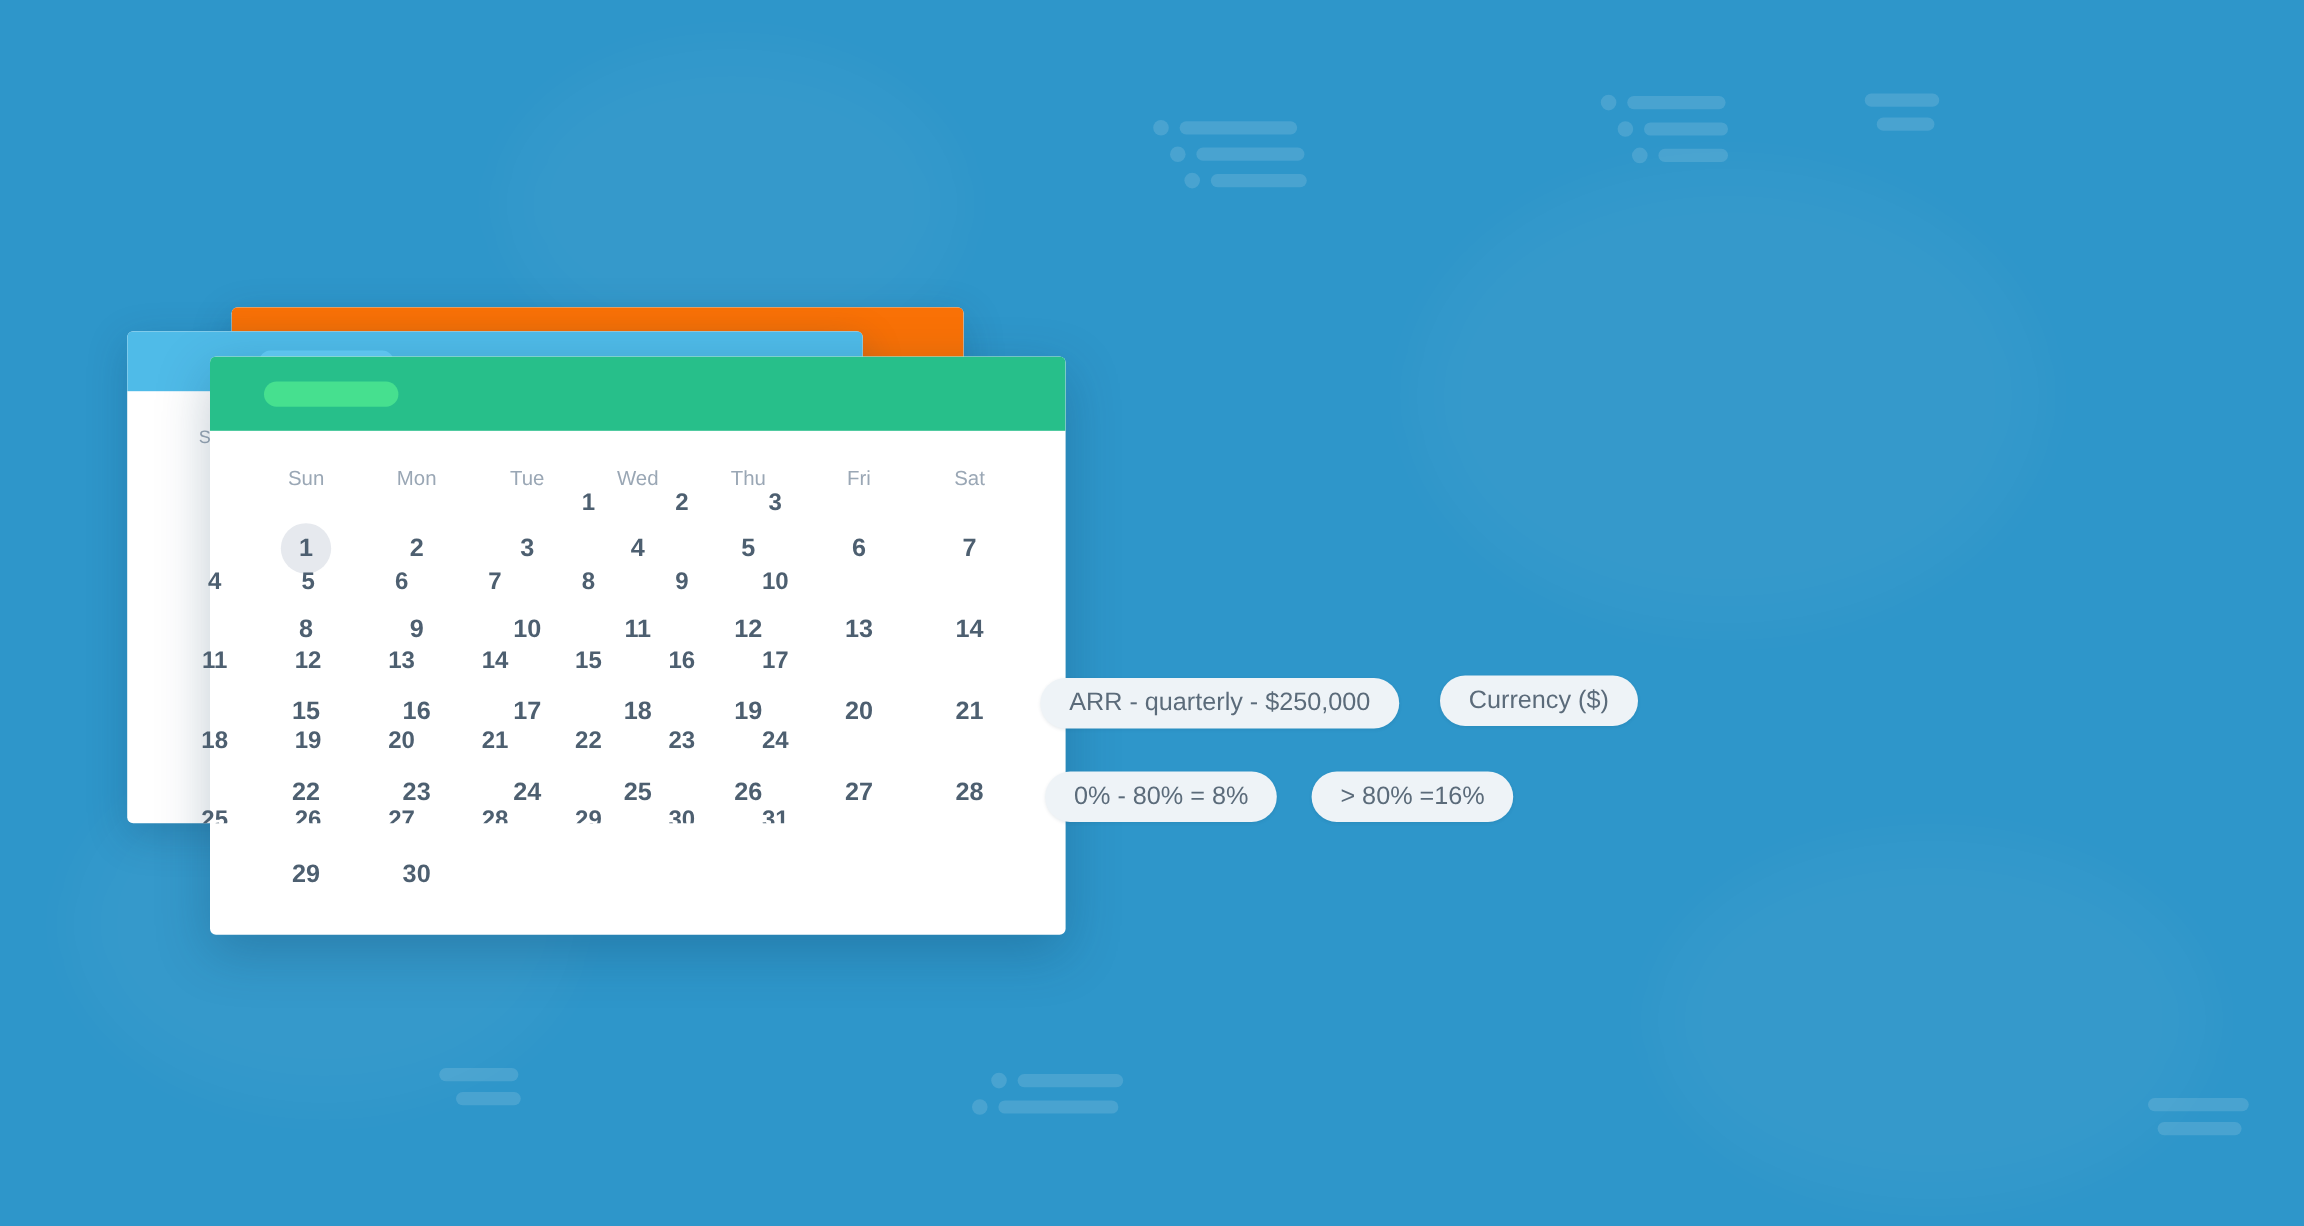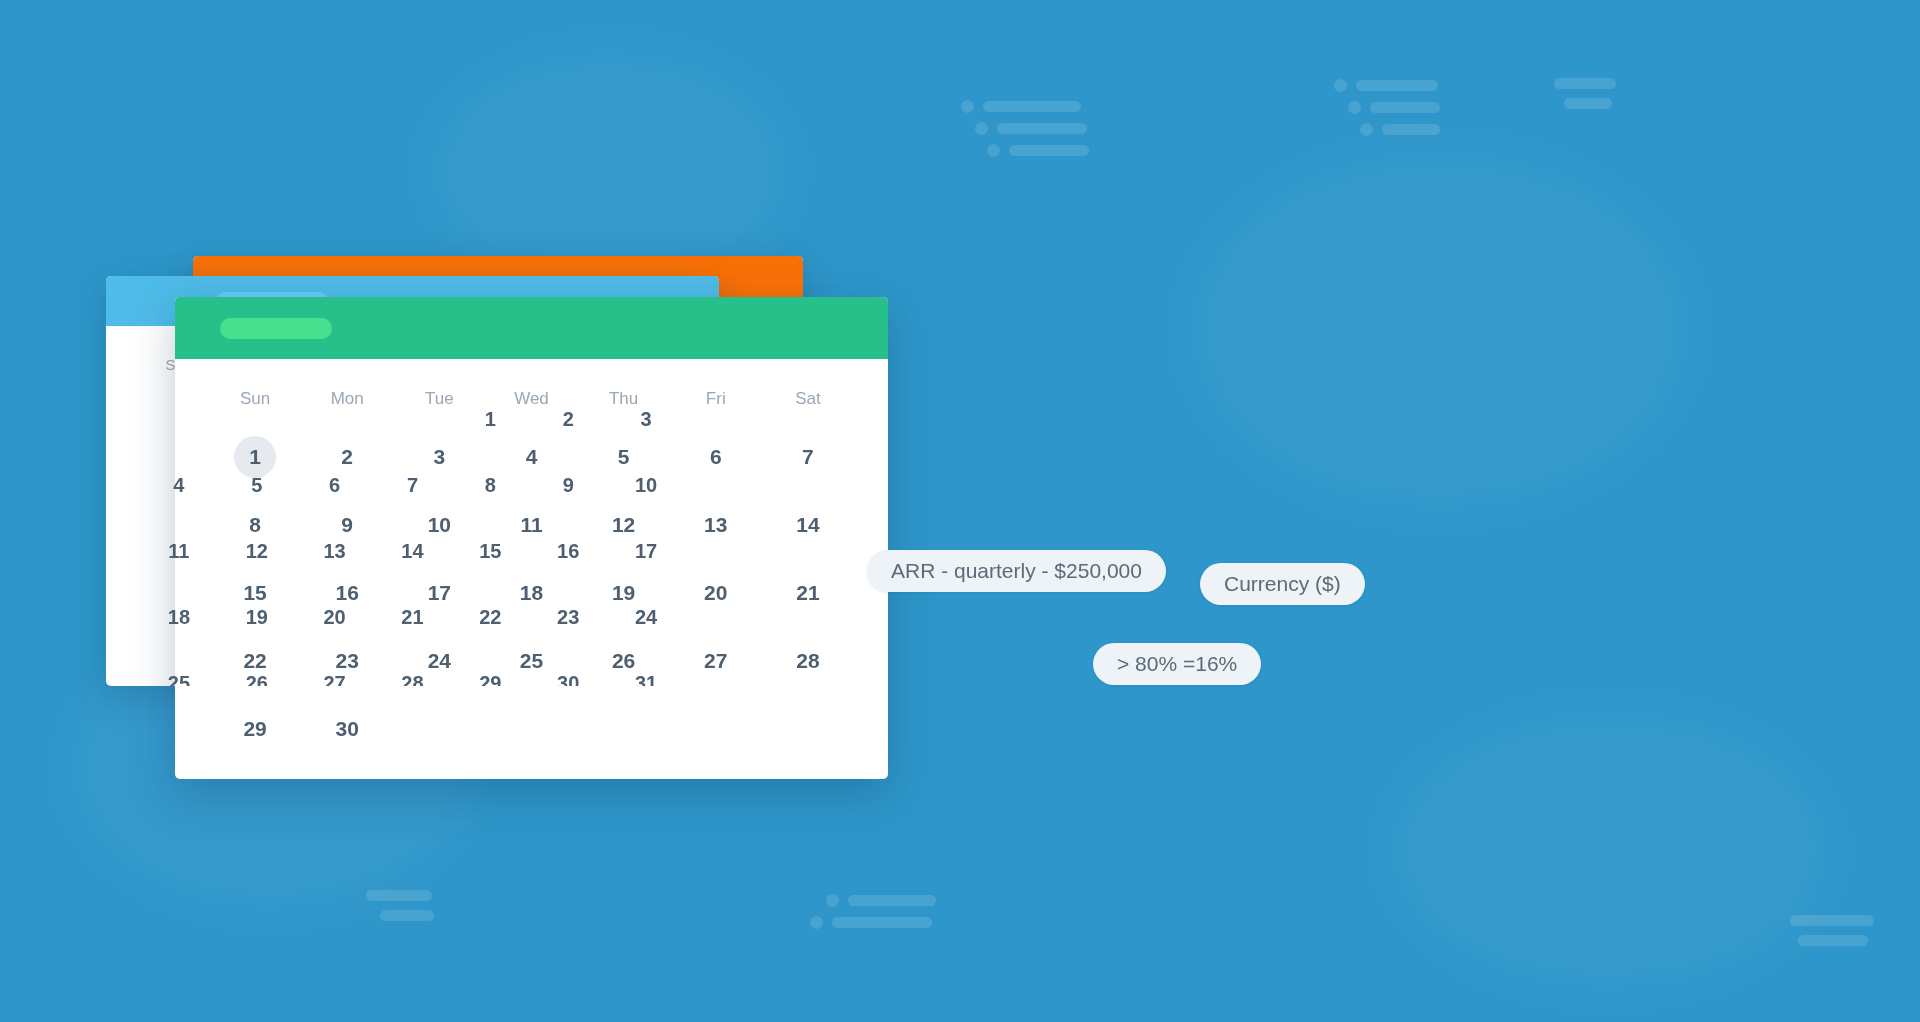--- a/index.html
+++ b/index.html
@@ -179,21 +179,21 @@
     justify-content: center;
     height: 42px;
     padding: 0 24px;
     border-radius: 21px;
     background: #eef3f7;
     color: #5b6b7a;
     font-size: 21px;
     white-space: nowrap;
     box-shadow: 0 1px 3px rgba(12,52,82,0.10);
   }
-  #chip-arr      { left: 867px; top: 550px; }
+  #chip-arr      { left: 867px; top: 565px; }
   #chip-currency { left: 1200px; top: 563px; }
   #chip-low      { left: 871px; top: 643px; }
   #chip-high     { left: 1093px; top: 643px; text-align: right; }
 </style>
 </head>
 <body>
 
 <div id="bg-decor">
   <div class="decor-blob" style="left:60px;  top:620px;  width:420px; height:300px;"></div>
   <div class="decor-blob" style="left:1180px;top:140px;  width:520px; height:380px;"></div>
@@ -494,14 +494,15 @@
           </div>
         </div>
     </div>
   </div>
 
 </div>
 
 <div id="chip-layer">
   <div class="chip" id="chip-arr">ARR - quarterly - $250,000</div>
   <div class="chip" id="chip-currency">Currency ($)</div>
+  <div class="chip" id="chip-low">0% - 80% = 8%</div>
   <div class="chip" id="chip-high">&gt; 80% =16%</div>
 </div>
 
 </body></html>

